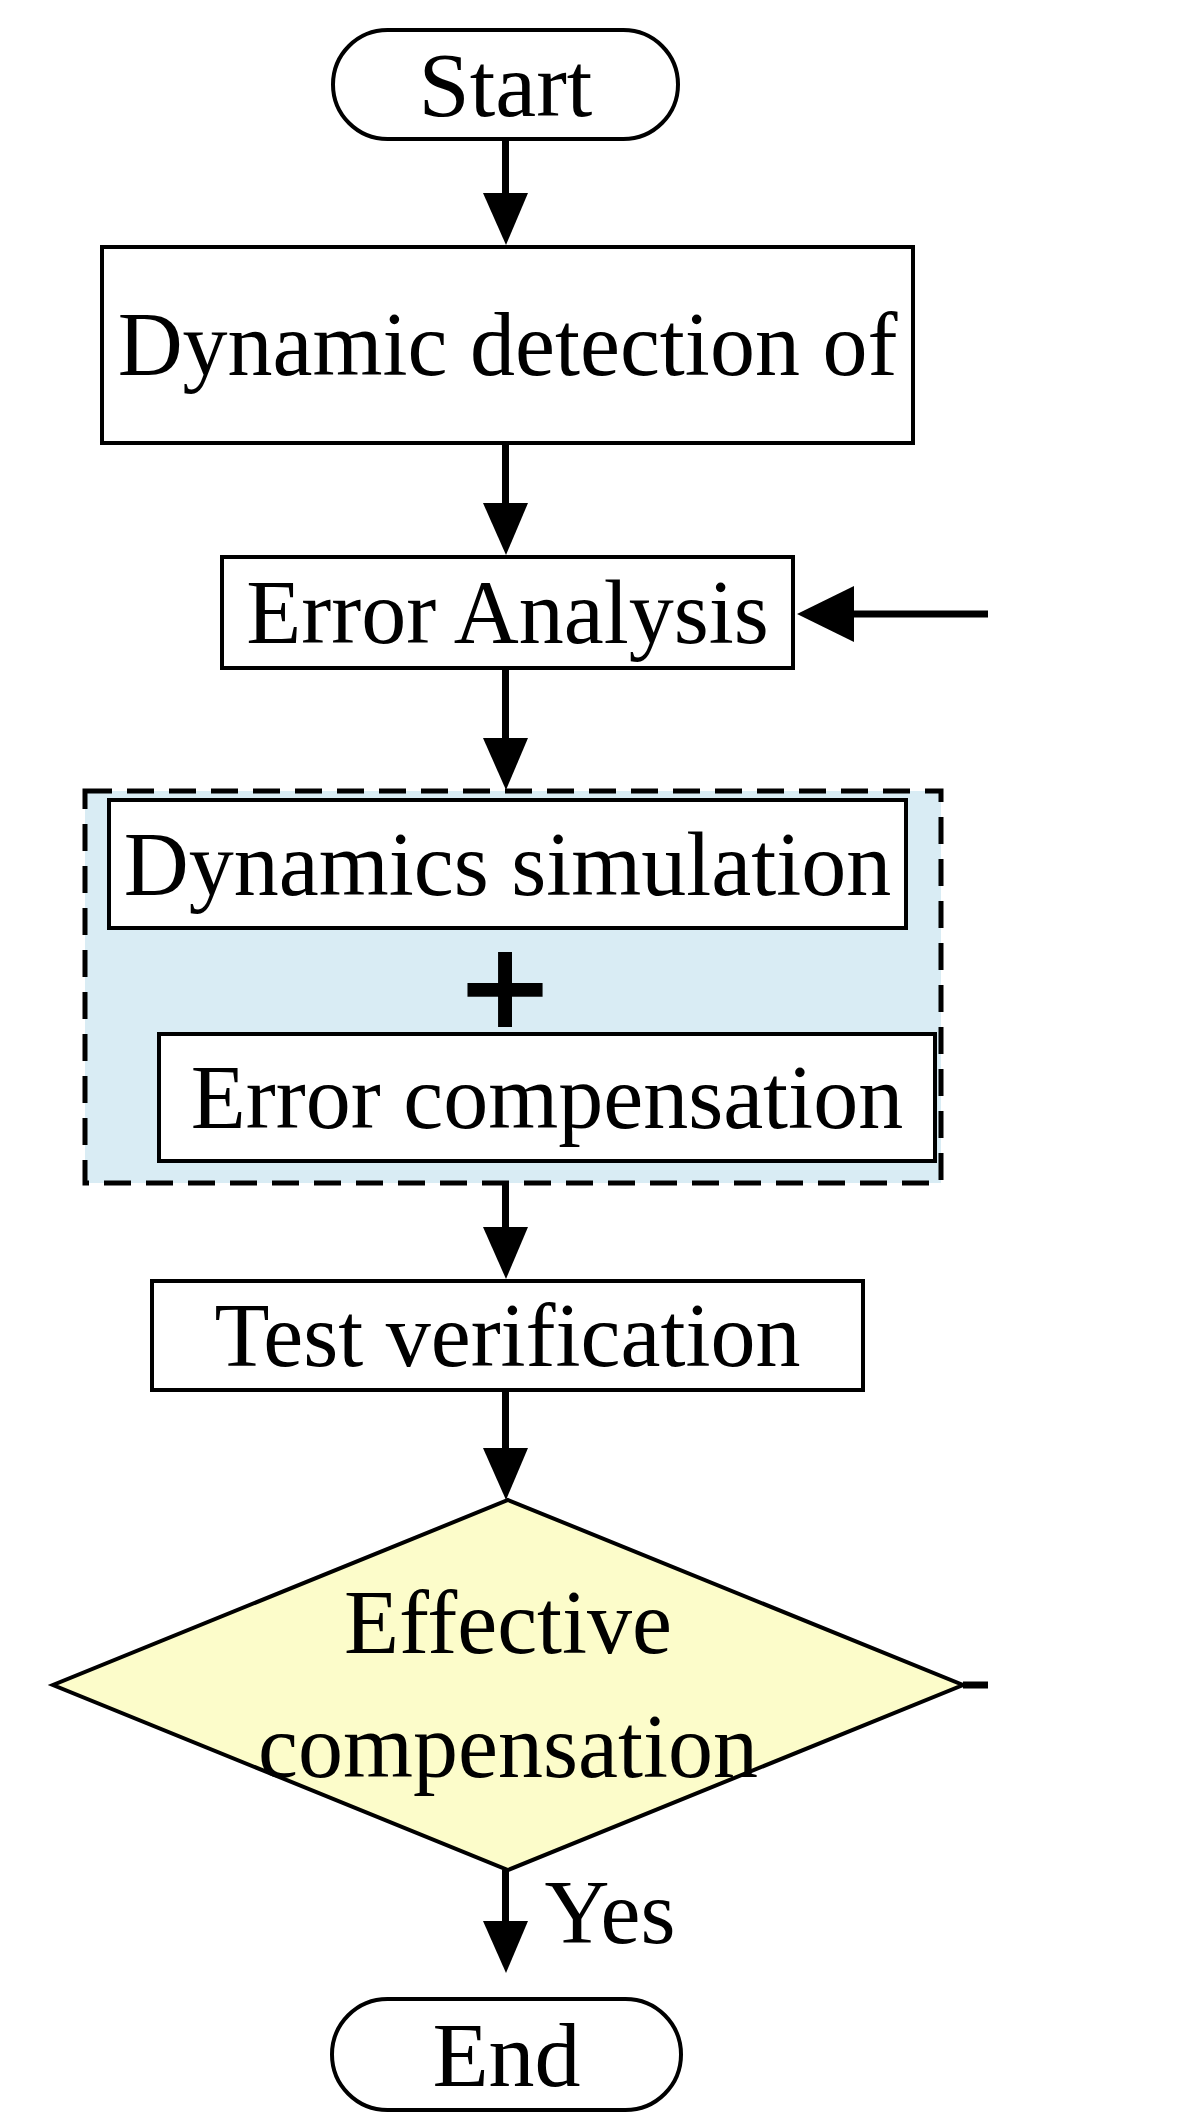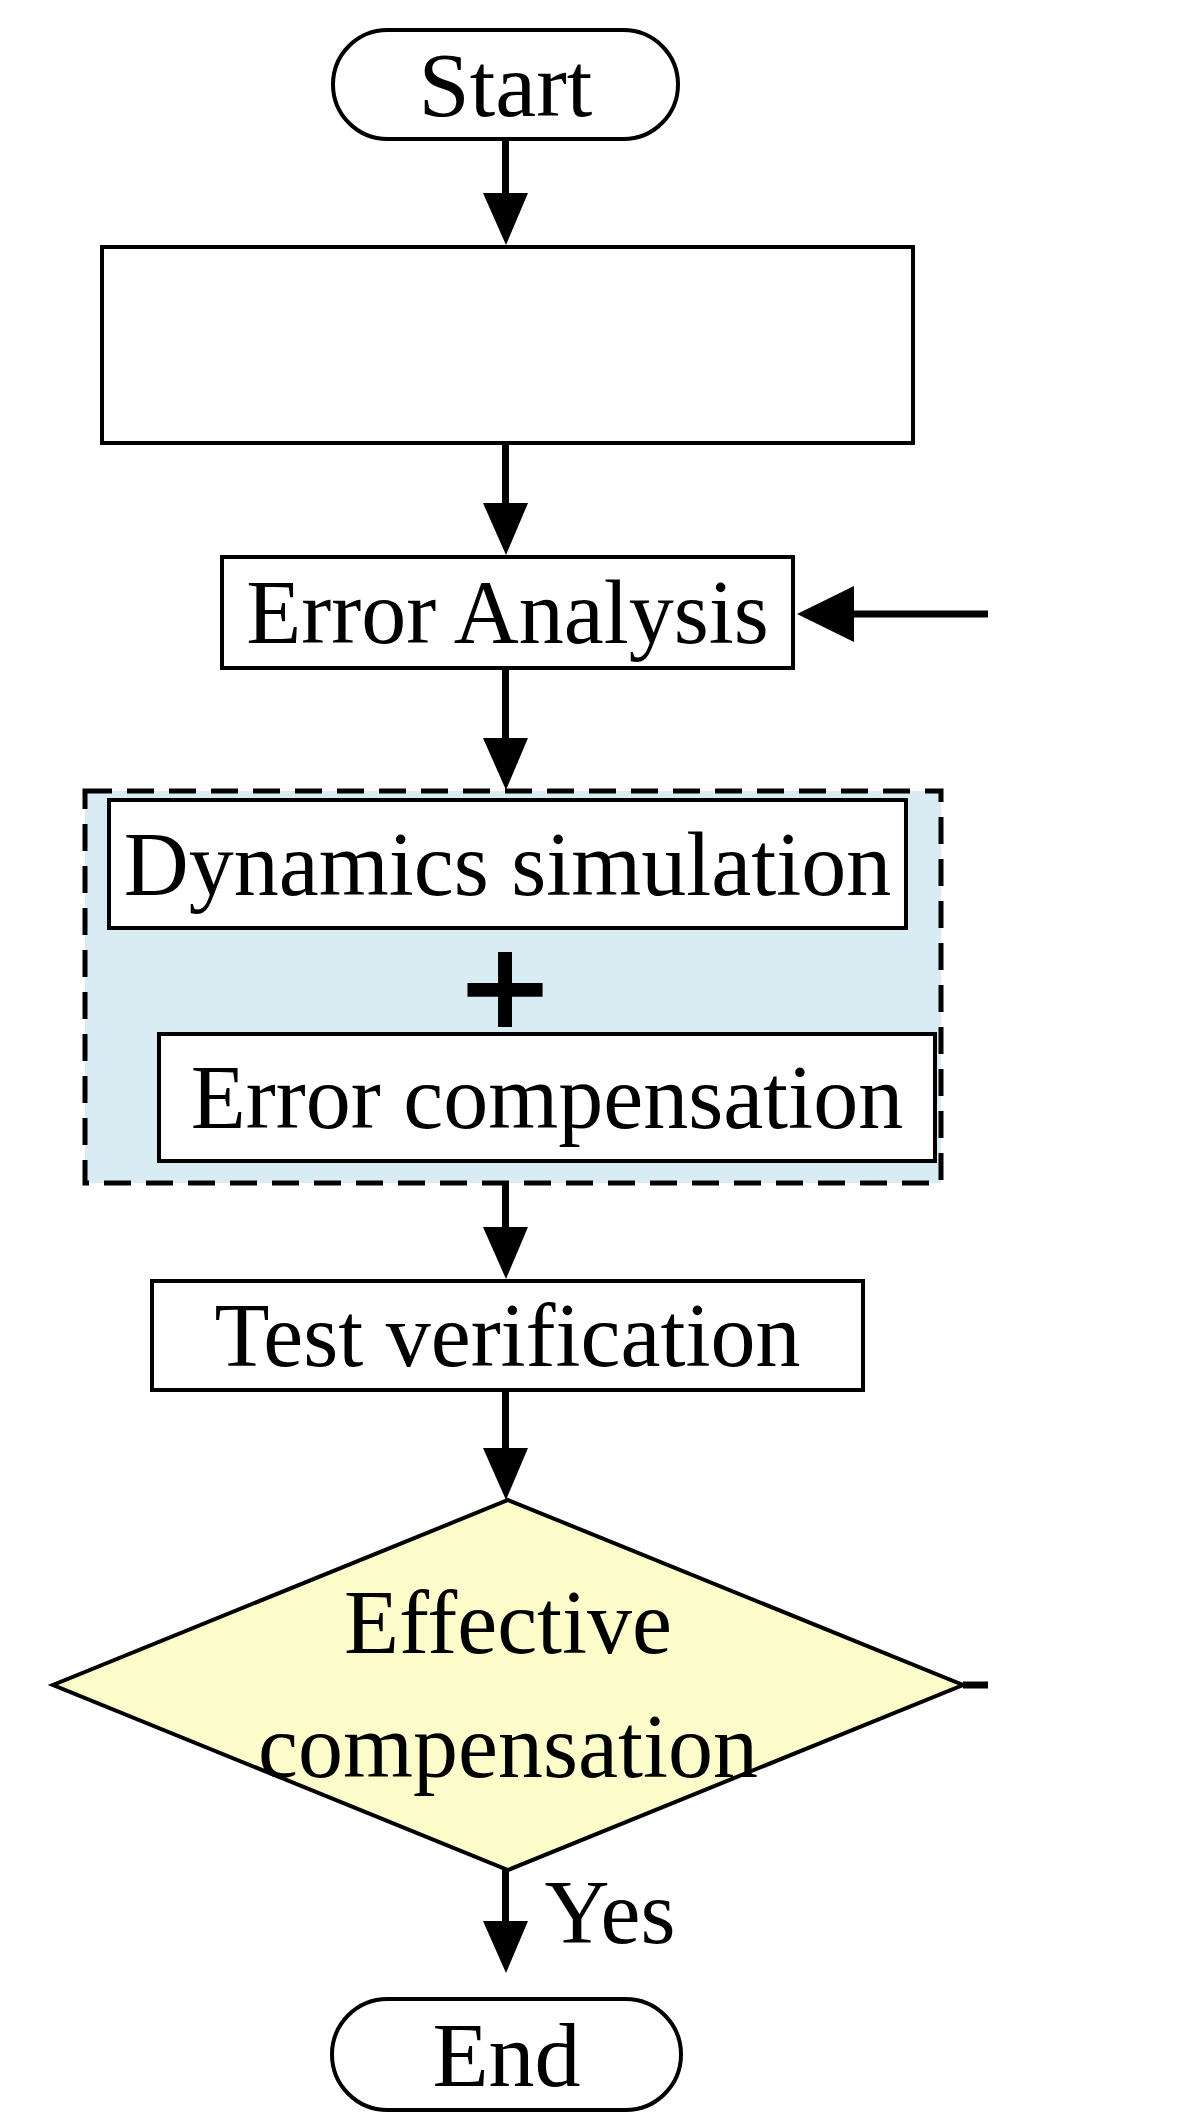--- a/index.html
+++ b/index.html
@@ -95,20 +95,21 @@
       <polyline points="963,1685 1165,1685 1165,614 854,614" fill="none" stroke="#000000" stroke-width="7"></polyline>
       <polygon points="854,586 854,642 797,614" fill="#000000"></polygon>
     </g>
   </svg>
 
   <div class="node terminator" style="left:331px; top:28px; width:349px; height:113px;">
     <span>Start</span>
   </div>
 
   <div class="node multiline boxtext" style="left:100px; top:245px; width:815px; height:200px; line-height:96px;">
+    <span>Dynamic detection of</span>
   </div>
 
   <div class="node boxtext" style="left:220px; top:555px; width:575px; height:115px;">
     <span>Error Analysis</span>
   </div>
 
   <div class="node boxtext" style="left:107px; top:798px; width:801px; height:132px;">
     <span>Dynamics simulation</span>
   </div>
 

